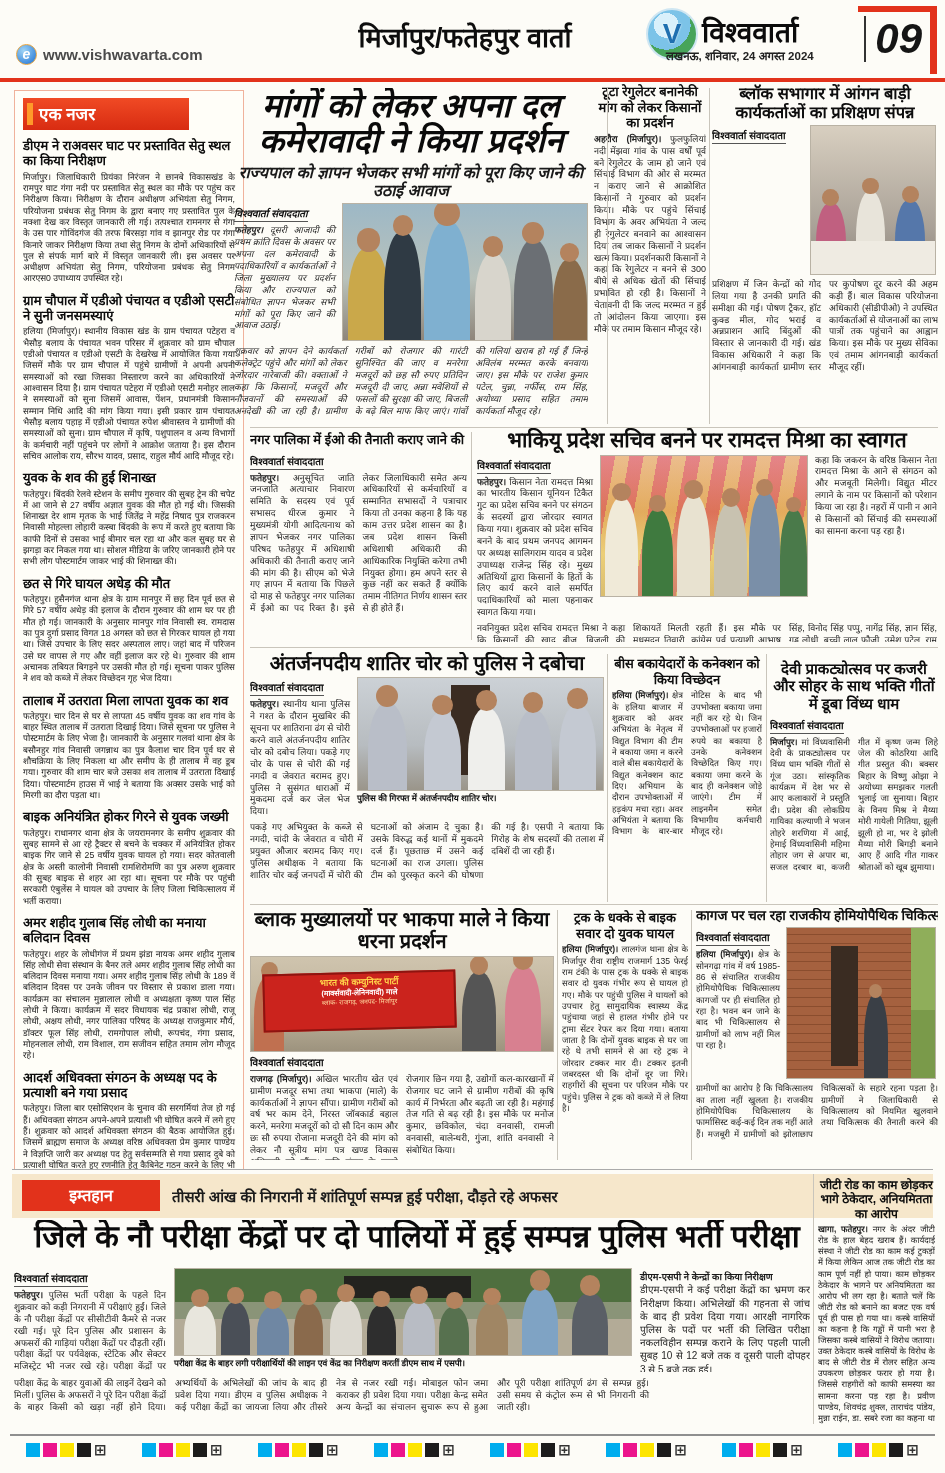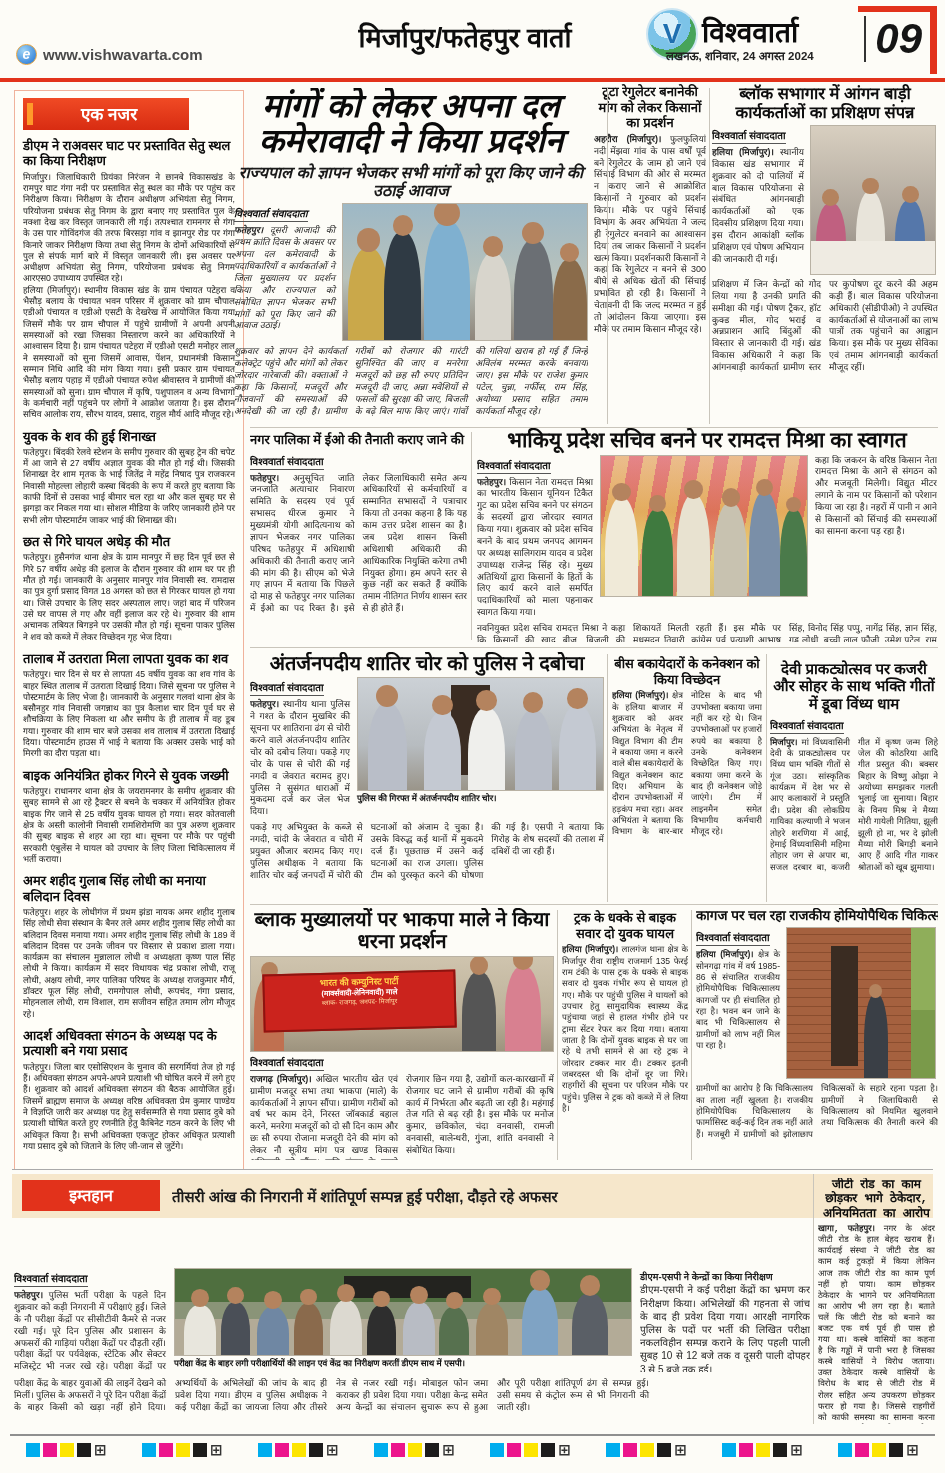--- a/index.html
+++ b/index.html
@@ -31,21 +31,21 @@
   .h-lead{font-size:33px;font-weight:800;text-align:center;line-height:1.07;color:#0a0a0a;margin:0;}
   .h-sub{font-size:16px;font-weight:800;text-align:center;margin:5px 0 2px;line-height:1.15;}
   .h-xl{font-size:31px;font-weight:800;text-align:center;line-height:1.1;margin:0;color:#0a0a0a;}
   .h-l{font-size:20px;font-weight:800;text-align:center;line-height:1.12;margin:0 0 3px;color:#0d0d0d;}
   .h-m{font-size:16.5px;font-weight:800;text-align:center;line-height:1.15;margin:0 0 3px;color:#0d0d0d;}
   .h-s{font-size:13px;font-weight:800;text-align:center;line-height:1.2;margin:0 0 3px;color:#0d0d0d;}
   
   .abs{position:absolute;box-sizing:border-box;overflow:hidden;}
   .ek{left:14px;top:90px;width:230px;height:1080px;border:1px solid #f0b29c;background:#fffef8;padding:7px 8px;}
   .ek-title{background:linear-gradient(180deg,#f04a24,#d82c12);color:#fff;font-size:17px;font-weight:800;
-            width:140px;padding:4px 10px 5px 16px;position:relative;margin-bottom:4px;text-align:center;}
+            width:140px;padding:4px 10px 5px 16px;position:relative;margin-bottom:4px;}
   .ek-title::before{content:"";position:absolute;left:4px;top:5px;bottom:5px;width:6px;background:#ff9a2a;}
   .ek-h{font-size:13px;font-weight:800;color:#0c0c0c;line-height:1.18;margin:8px 0 3px;}
   .ek-b{font-size:8.7px;line-height:1.3;text-align:justify;color:#222;margin:0;}
   .cols2{column-count:2;column-gap:8px;}
   .cols3{column-count:3;column-gap:8px;}
   .cols5{column-count:5;column-gap:9px;}
   
   .photo{position:relative;overflow:hidden;border:1px solid #b9b2a4;flex:none;}
   .ph-p{position:absolute;bottom:0;border-radius:45% 45% 0 0 / 55% 55% 0 0;}
   .ph-p::before{content:"";position:absolute;bottom:96%;left:22%;width:56%;padding-top:56%;border-radius:50%;background:#b4835e;}
@@ -88,20 +88,21 @@
     </div>
   <div class="rule-top"></div>
 
   <div class="abs ek">
     <div class="ek-title">एक नजर</div>
     <div>
       <div class="ek-h">डीएम ने राअवसर घाट पर प्रस्तावित सेतु स्थल का किया निरीक्षण</div>
       <p class="ek-b">मिर्जापुर। जिलाधिकारी प्रियंका निरंजन ने छानबे विकासखंड के रामपुर घाट गंगा नदी पर प्रस्तावित सेतु स्थल का मौके पर पहुंच कर निरीक्षण किया। निरीक्षण के दौरान अधीक्षण अभियंता सेतु निगम, परियोजना प्रबंधक सेतु निगम के द्वारा बनाए गए प्रस्तावित पुल के नक्शा देख कर विस्तृत जानकारी ली गई। तत्पश्चात रामनगर से गंगा के उस पार गोविंदगंज की तरफ बिरसड़ा गांव व झानपुर रोड पर गंगा किनारे जाकर निरीक्षण किया तथा सेतु निगम के दोनों अधिकारियों से पुल से संपर्क मार्ग बारे में विस्तृत जानकारी ली। इस अवसर पर अधीक्षण अभियंता सेतु निगम, परियोजना प्रबंधक सेतु निगम आरएस0 उपाध्याय उपस्थित रहे।</p>
     </div>
     <div>
+      <div class="ek-h">ग्राम चौपाल में एडीओ पंचायत व एडीओ एसटी ने सुनी जनसमस्याएं</div>
       <p class="ek-b">हलिया (मिर्जापुर)। स्थानीय विकास खंड के ग्राम पंचायत पटेहरा व भैसौड़ बलाय के पंचायत भवन परिसर में शुक्रवार को ग्राम चौपाल एडीओ पंचायत व एडीओ एसटी के देखरेख में आयोजित किया गया जिसमें मौके पर ग्राम चौपाल में पहुंचे ग्रामीणों ने अपनी अपनी समस्याओं को रखा जिसका निस्तारण करने का अधिकारियों ने आश्वासन दिया है। ग्राम पंचायत पटेहरा में एडीओ एसटी मनोहर लाल ने समस्याओं को सुना जिसमें आवास, पेंशन, प्रधानमंत्री किसान सम्मान निधि आदि की मांग किया गया। इसी प्रकार ग्राम पंचायत भैसौड़ बलाय पहाड़ में एडीओ पंचायत रुपेश श्रीवास्तव ने ग्रामीणों की समस्याओं को सुना। ग्राम चौपाल में कृषि, पशुपालन व अन्य विभागों के कर्मचारी नहीं पहुंचने पर लोगों ने आक्रोश जताया है। इस दौरान सचिव आलोक राय, सौरभ यादव, प्रसाद, राहुल मौर्य आदि मौजूद रहे।</p>
     </div>
     <div>
       <div class="ek-h">युवक के शव की हुई शिनाख्त</div>
       <p class="ek-b">फतेहपुर। बिंदकी रेलवे स्टेशन के समीप गुरुवार की सुबह ट्रेन की चपेट में आ जाने से 27 वर्षीय अज्ञात युवक की मौत हो गई थी। जिसकी शिनाख्त देर शाम मृतक के भाई जितेंद्र ने महेंद्र निषाद पुत्र राजकरन निवासी मोहल्ला लोहारी कस्बा बिंदकी के रूप में करते हुए बताया कि काफी दिनों से उसका भाई बीमार चल रहा था और कल सुबह घर से झगड़ा कर निकल गया था। सोशल मीडिया के जरिए जानकारी होने पर सभी लोग पोस्टमार्टम जाकर भाई की शिनाख्त की।</p>
     </div>
     <div>
       <div class="ek-h">छत से गिरे घायल अधेड़ की मौत</div>
       <p class="ek-b">फतेहपुर। हुसैनगंज थाना क्षेत्र के ग्राम मानपुर में छह दिन पूर्व छत से गिरे 57 वर्षीय अधेड़ की इलाज के दौरान गुरुवार की शाम घर पर ही मौत हो गई। जानकारी के अनुसार मानपुर गांव निवासी स्व. रामदास का पुत्र दुर्गा प्रसाद विगत 18 अगस्त को छत से गिरकर घायल हो गया था। जिसे उपचार के लिए सदर अस्पताल लाए। जहां बाद में परिजन उसे घर वापस ले गए और वहीं इलाज कर रहे थे। गुरुवार की शाम अचानक तबियत बिगड़ने पर उसकी मौत हो गई। सूचना पाकर पुलिस ने शव को कब्जे में लेकर विच्छेदन गृह भेज दिया।</p>
     </div>
@@ -146,21 +147,20 @@
   <div class="abs" style="left:594px;top:84px;width:112px;height:340px;">
     <div class="h-s">टूटा रेगुलेटर बनानेकी मांग को लेकर किसानों का प्रदर्शन</div>
     <p class="bd"><b>अहरौरा (मिर्जापुर)।</b> <span>फुलफुलियां नदी मेंझवा गांव के पास वर्षों पूर्व बने रेगुलेटर के जाम हो जाने एवं सिंचाई विभाग की ओर से मरम्मत न कराए जाने से आक्रोशित किसानों ने गुरुवार को प्रदर्शन किया। मौके पर पहुंचे सिंचाई विभाग के अवर अभियंता ने जल्द ही रेगुलेटर बनवाने का आश्वासन दिया तब जाकर किसानों ने प्रदर्शन खत्म किया। प्रदर्शनकारी किसानों ने कहा कि रेगुलेटर न बनने से 300 बीघे से अधिक खेतों की सिंचाई प्रभावित हो रही है। किसानों ने चेतावनी दी कि जल्द मरम्मत न हुई तो आंदोलन किया जाएगा। इस मौके पर तमाम किसान मौजूद रहे।</span></p>
   </div>
 
   <div class="abs" style="left:712px;top:84px;width:226px;height:340px;">
     <div class="h-m">ब्लॉक सभागार में आंगन बाड़ी कार्यकर्ताओं का प्रशिक्षण संपन्न</div>
     <div style="display:flex;gap:6px;">
       <div style="width:92px;">
         <span class="by">विश्ववार्ता संवाददाता</span>
-        <p class="bd"><b>हलिया (मिर्जापुर)।</b> <span>स्थानीय विकास खंड सभागार में शुक्रवार को दो पालियों में बाल विकास परियोजना से संबंधित आंगनबाड़ी कार्यकर्ताओं को एक दिवसीय प्रशिक्षण दिया गया। इस दौरान आकांक्षी ब्लॉक प्रशिक्षण एवं पोषण अभियान की जानकारी दी गई।</span></p>
       </div>
       <div class="photo" style="width:124px;height:148px;background:linear-gradient(180deg,#d8cfc0 0%,#a8a096 70%,#8c857b 100%);">
         <span class="ph-p" style="left:4%;width:24%;height:48%;background:#c06080;"></span>
         <span class="ph-p" style="left:36%;width:24%;height:56%;background:#e8e4da;"></span>
         <span class="ph-p" style="left:68%;width:24%;height:50%;background:#5577aa;"></span>
         <span style="position:absolute;left:0;bottom:0;width:100%;height:22%;background:#efebe2;"></span>
       </div>
     </div>
     <div class="bd cols2" style="margin-top:4px;height:130px;">प्रशिक्षण में जिन केन्द्रों को गोद लिया गया है उनकी प्रगति की समीक्षा की गई। पोषण ट्रैकर, हॉट कुक्ड मील, गोद भराई व अन्नप्राशन आदि बिंदुओं की विस्तार से जानकारी दी गई। खंड विकास अधिकारी ने कहा कि आंगनबाड़ी कार्यकर्ता ग्रामीण स्तर पर कुपोषण दूर करने की अहम कड़ी हैं। बाल विकास परियोजना अधिकारी (सीडीपीओ) ने उपस्थित कार्यकर्ताओं से योजनाओं का लाभ पात्रों तक पहुंचाने का आह्वान किया। इस मौके पर मुख्य सेविका एवं तमाम आंगनबाड़ी कार्यकर्ता मौजूद रहीं।</div>
   </div>
@@ -262,20 +262,23 @@
         <span class="ph-p" style="left:52%;width:16%;height:56%;background:#3a3f46;"></span>
       </div>
     </div>
     <div class="bd cols2" style="margin-top:4px;height:60px;font-size:8.6px;">ग्रामीणों का आरोप है कि चिकित्सालय का ताला नहीं खुलता है। राजकीय होमियोपैथिक चिकित्सालय के फार्मासिस्ट कई-कई दिन तक नहीं आते हैं। मजबूरी में ग्रामीणों को झोलाछाप चिकित्सकों के सहारे रहना पड़ता है। ग्रामीणों ने जिलाधिकारी से चिकित्सालय को नियमित खुलवाने तथा चिकित्सक की तैनाती करने की मांग की है। ग्रामीणों ने फार्मासिस्ट के विरुद्ध कार्रवाई की मांग किया है।</div>
   </div>
 
   <div class="abs band"></div>
   <div class="abs tag">इम्तहान</div>
   <div class="abs kicker">तीसरी आंख की निगरानी में शांतिपूर्ण सम्पन्न हुई परीक्षा, दौड़ते रहे अफसर</div>
 
+  <div class="abs" style="left:24px;top:1220px;width:786px;">
+    <h2 class="h-xl">जिले के नौ परीक्षा केंद्रों पर दो पालियों में हुई सम्पन्न पुलिस भर्ती परीक्षा</h2>
+  </div>
 
   <div class="abs exam-cols" style="left:14px;top:1268px;width:796px;height:104px;">
     <div style="width:152px;flex:none;">
       <span class="by">विश्ववार्ता संवाददाता</span>
       <p class="bd"><b>फतेहपुर।</b> <span>पुलिस भर्ती परीक्षा के पहले दिन शुक्रवार को कड़ी निगरानी में परीक्षाएं हुईं। जिले के नौ परीक्षा केंद्रों पर सीसीटीवी कैमरे से नजर रखी गई। पूरे दिन पुलिस और प्रशासन के अफसरों की गाड़ियां परीक्षा केंद्रों पर दौड़ती रहीं। परीक्षा केंद्रों पर पर्यवेक्षक, स्टेटिक और सेक्टर मजिस्ट्रेट भी नजर रखे रहे। परीक्षा केंद्रों पर जैमर भी लगाए गए। सुबह 8 बजे से ही परीक्षा केंद्र पर परीक्षार्थियों का पहुंचना शुरू हो गया।</span></p>
     </div>
     <div style="width:458px;flex:none;">
       <div class="photo" style="width:456px;height:86px;background:linear-gradient(180deg,#4f6f3f 0 38%,#8a9478 38% 58%,#b3ab97 58% 100%);">
         <span style="position:absolute;left:37%;top:8%;width:28%;height:26%;background:#23231f;"></span>
         <span class="ph-p" style="left:2%;width:7%;height:58%;background:#e8e6dd;"></span>
@@ -295,21 +298,21 @@
     <div style="flex:1;">
       <div class="subhd">डीएम-एसपी ने केन्द्रों का किया निरीक्षण</div>
       <p class="bd" style="font-size:10px;">डीएम-एसपी ने कई परीक्षा केंद्रों का भ्रमण कर निरीक्षण किया। अभिलेखों की गहनता से जांच के बाद ही प्रवेश दिया गया। आरक्षी नागरिक पुलिस के पदों पर भर्ती की लिखित परीक्षा नकलविहीन सम्पन्न कराने के लिए पहली पाली सुबह 10 से 12 बजे तक व दूसरी पाली दोपहर 3 से 5 बजे तक हुई।</p>
       <div class="subhd">पहली पाली में पंजीकृत रहे 2808 अभ्यर्थी</div>
       <p class="bd" style="font-size:8.6px;">पहली पाली में 21 केन्द्रों के अंदर 2808 अभ्यर्थी पंजीकृत रहे। राजकीय इंटर कालेज में 240, जीजीआईसी में 240, राजकीय पालीटेक्निक में 384, महात्मा गांधी इंटर कालेज में 360 एवं 240 अभ्यर्थी पंजीकृत रहे। महिला डिग्री कालेज में 456, मेडिकल कालेज में 408, बीआर अम्बेडकर महिला डिग्री कालेज में अभ्यर्थी पंजीकृत रहे।</p>
     </div>
   </div>
 
   <div class="abs bd cols5" style="left:14px;top:1378px;width:796px;height:50px;">परीक्षा केंद्र के बाहर युवाओं की लाइनें देखने को मिलीं। पुलिस के अफसरों ने पूरे दिन परीक्षा केंद्रों के बाहर किसी को खड़ा नहीं होने दिया। अभ्यर्थियों के अभिलेखों की जांच के बाद ही प्रवेश दिया गया। डीएम व पुलिस अधीक्षक ने कई परीक्षा केंद्रों का जायजा लिया और तीसरे नेत्र से नजर रखी गई। मोबाइल फोन जमा कराकर ही प्रवेश दिया गया। परीक्षा केन्द्र समेत अन्य केन्द्रों का संचालन सुचारू रूप से हुआ और पूरी परीक्षा शांतिपूर्ण ढंग से सम्पन्न हुई। उसी समय से कंट्रोल रूम से भी निगरानी की जाती रही।</div>
 
-  <div class="abs" style="left:818px;top:1178px;width:117px;height:246px;font-family:Liberation Mono, monospace;">
+  <div class="abs" style="left:818px;top:1178px;width:117px;height:246px;">
     <div class="h-s" style="font-size:12px;">जीटी रोड का काम छोड़कर भागे ठेकेदार, अनियमितता का आरोप</div>
     <p class="bd" style="font-size:8.4px;"><b>खागा, फतेहपुर।</b> <span>नगर के अंदर जीटी रोड के हाल बेहद खराब हैं। कार्यदाई संस्था ने जीटी रोड का काम कई टुकड़ों में किया लेकिन आज तक जीटी रोड का काम पूर्ण नहीं हो पाया। काम छोड़कर ठेकेदार के भागने पर अनियमितता का आरोप भी लग रहा है। बताते चलें कि जीटी रोड को बनाने का बजट एक वर्ष पूर्व ही पास हो गया था। कस्बे वासियों का कहना है कि गड्ढों में पानी भरा है जिसका कस्बे वासियों ने विरोध जताया। उक्त ठेकेदार कस्बे वासियों के विरोध के बाद से जीटी रोड में रोलर सहित अन्य उपकरण छोड़कर फरार हो गया है। जिससे राहगीरों को काफी समस्या का सामना करना पड़ रहा है। प्रवीण पाण्डेय, शिवचंद्र शुक्ल, ताराचंद पांडेय, मुन्ना राईन, डा. सबरे रजा का कहना था कि बजट आए एक वर्ष से ज्यादा हो गया है।</span></p>
   </div>
 
   <div class="vdiv" style="left:607px;top:88px;height:336px;"></div>
   <div class="vdiv" style="left:709px;top:88px;height:336px;"></div>
   <div class="hdiv" style="left:250px;top:427px;width:688px;"></div>
   <div class="vdiv" style="left:471px;top:432px;height:208px;"></div>
   <div class="hdiv" style="left:250px;top:647px;width:688px;"></div>
   <div class="vdiv" style="left:607px;top:654px;height:248px;"></div>

